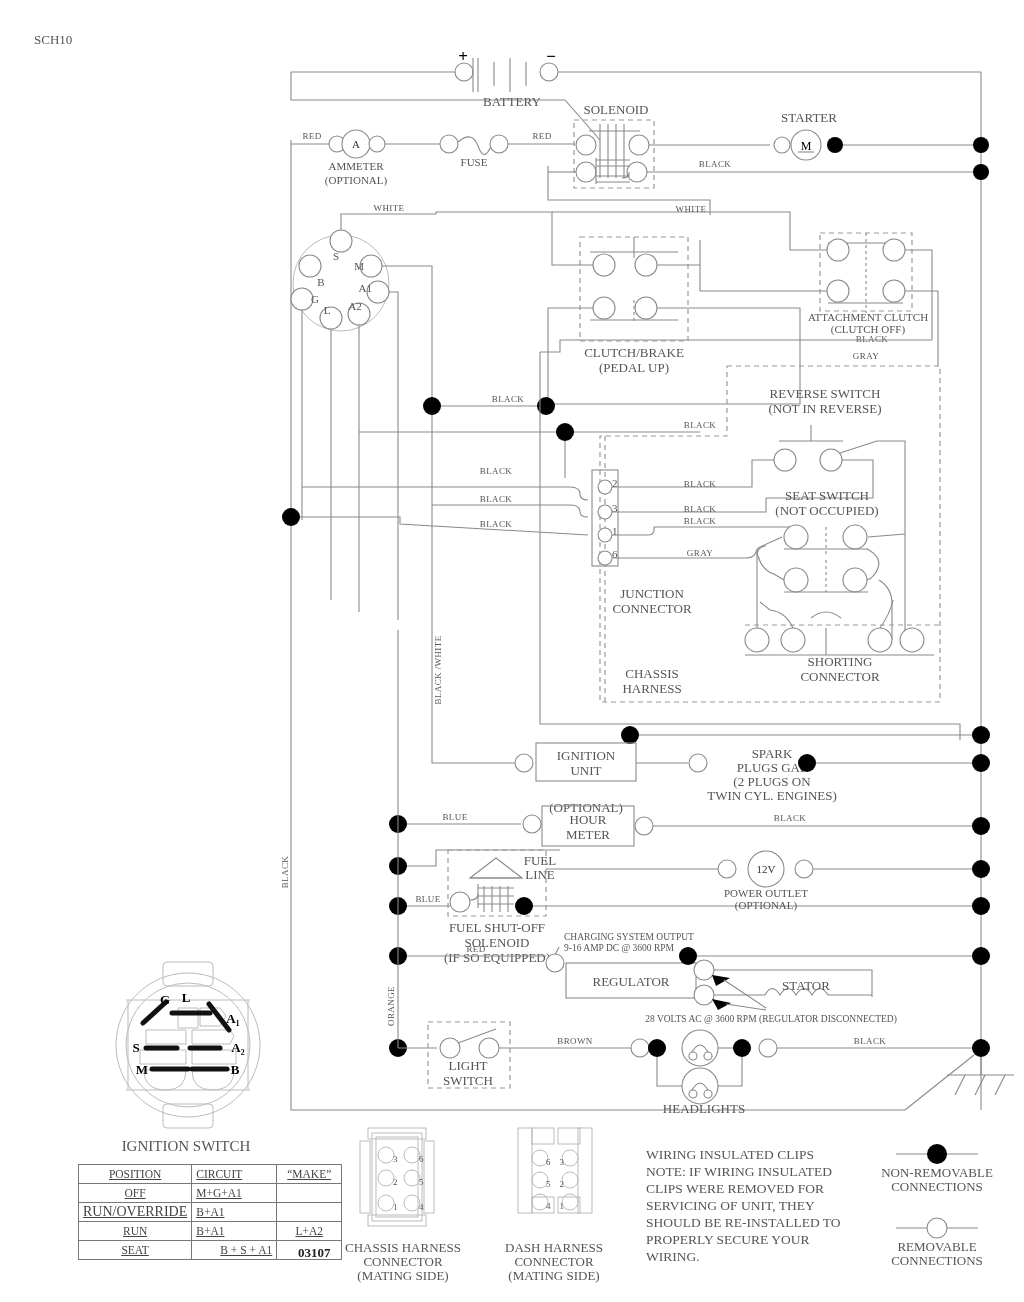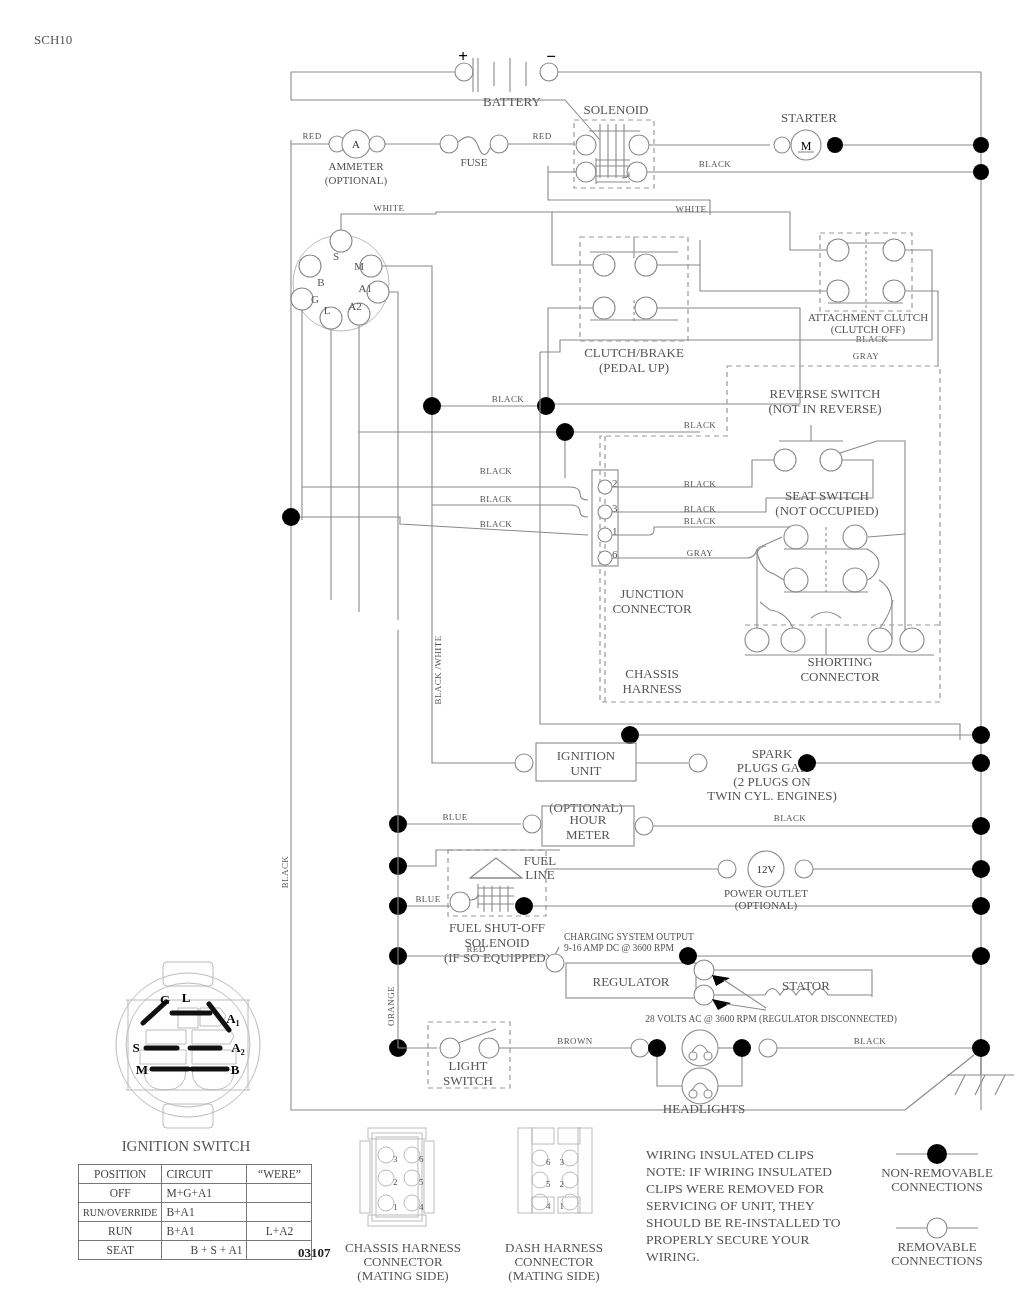--- a/index.html
+++ b/index.html
@@ -15,28 +15,28 @@
   .lbl-note{font-size:13.5px;}
   .ctr{text-anchor:middle;}
   .end{text-anchor:end;}
   .wire{stroke:#8a8a8a;stroke-width:1.1;fill:none;}
   .wire-d{stroke:#9a9a9a;stroke-width:1.2;fill:none;stroke-dasharray:5 4;}
   .box{stroke:#8a8a8a;stroke-width:1.1;fill:none;}
   .open{fill:#fff;stroke:#8a8a8a;stroke-width:1.1;}
   .solid{fill:#000;stroke:none;}
   .hv{stroke:#111;stroke-width:5;stroke-linecap:round;}
   .thin{stroke:#bbb;stroke-width:1;fill:none;}
-  table{border-collapse:collapse;font-family:"Liberation Serif",serif;}
+  table{border-collapse:collapse;font-family:"Liberation Serif",serif;text-decoration:underline;}
   #igtable{position:absolute;left:78px;top:1164px;font-size:11.5px;color:#444;}
   #igtable td{border:1px solid #777;padding:1px 4px;text-align:center;height:16px;}
   #igtable td.pos{width:72px;}
   #igtable td.cir{width:76px;text-align:left;}
   #igtable td.mk{width:56px;}
   #igtable td.hdr{font-size:11.5px;}
-  #igtable td.sm{font-size:10px;}
+  #igtable td.sm{font-size:14px;}
 </style>
 </head>
 <body>
 
 <div id="root">
 
   <svg width="1024" height="1302" viewBox="0 0 1024 1302">
 
     <text class="lbl lbl-comp" x="34" y="44">SCH10</text>
 
@@ -545,21 +545,21 @@
 
     <text class="lbl" x="298" y="1257" style="font-size:13px;fill:#222;font-weight:bold">03107</text>
 
   </svg>
 
   <table id="igtable">
     <tbody>
       <tr>
         <td class="pos hdr">POSITION</td>
         <td class="cir hdr">CIRCUIT</td>
-        <td class="mk hdr">“WERE”</td>
+        <td class="mk hdr">“MAKE”</td>
       </tr>
       <tr>
         <td class="pos">OFF</td>
         <td class="cir">M+G+A1</td>
         <td class="mk"></td>
       </tr>
       <tr>
         <td class="pos sm">RUN/OVERRIDE</td>
         <td class="cir">B+A1</td>
         <td class="mk"></td>

